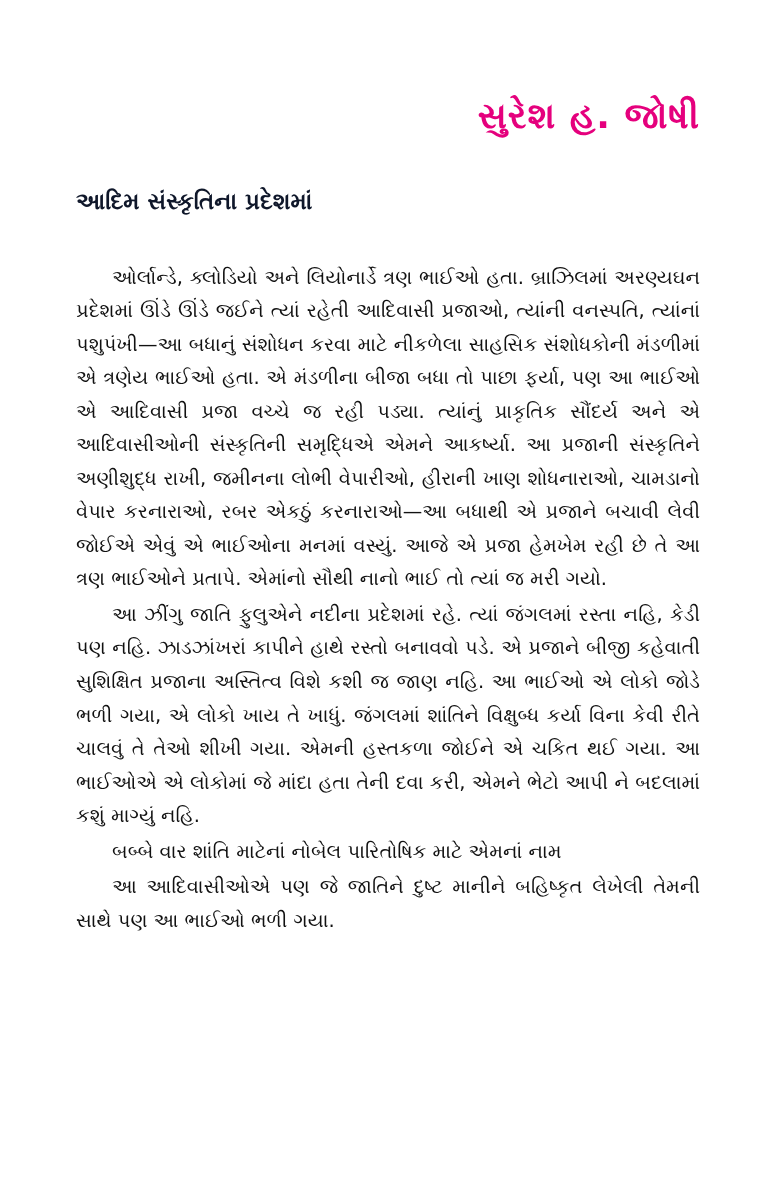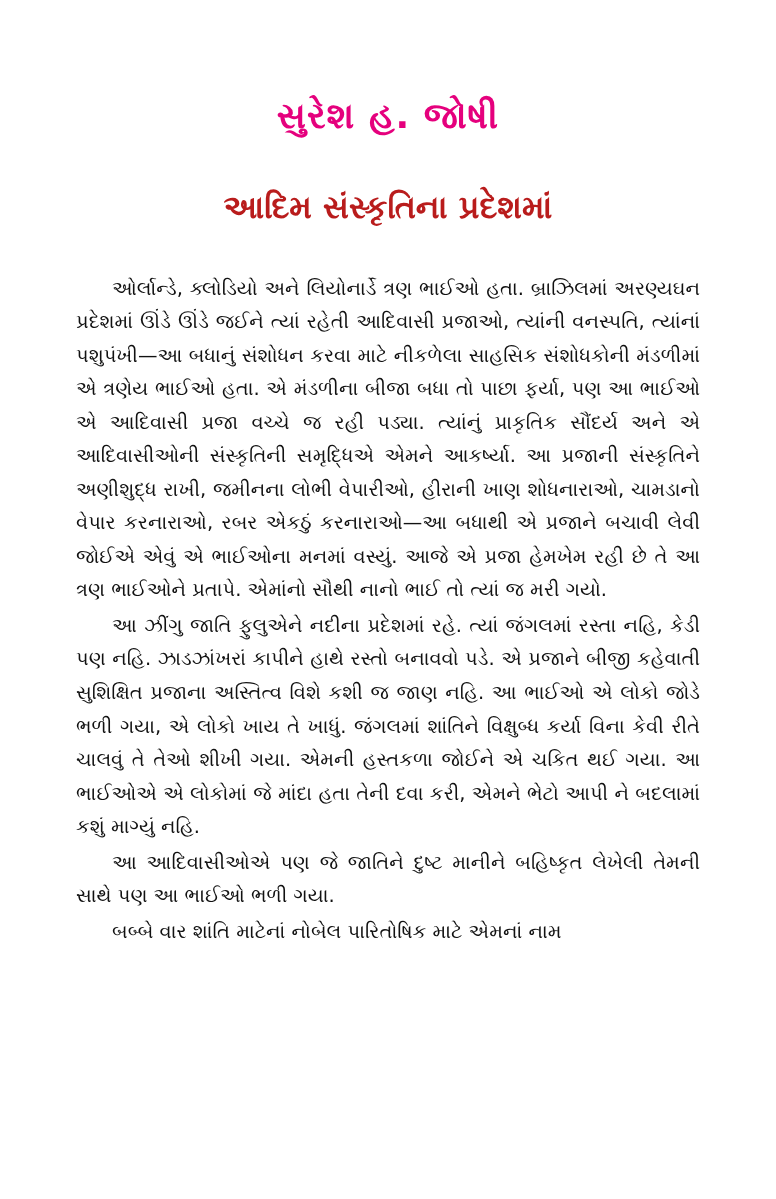--- a/index.html
+++ b/index.html
@@ -16,34 +16,34 @@
     overflow: hidden;
   }
   .page {
     width: 776px;
     height: 1199px;
     box-sizing: border-box;
     padding: 0 76px;
     position: relative;
   }
   .author {
-    text-align: center;
+    text-align: right;
     color: #e5007d;
     font-weight: bold;
     font-size: 36px;
     letter-spacing: 1px;
     margin-top: 96px;
     line-height: 1.1;
     font-family: "DejaVu Sans", sans-serif;
   }
   .title {
-    text-align: center;
-    color: #b91c1c;
+    text-align: left;
+    color: #0f172a;
     font-weight: bold;
-    font-size: 32px;
+    font-size: 23px;
     margin-top: 52px;
     font-family: "DejaVu Sans", sans-serif;
   }
   .body-text {
     margin-top: 46px;
     color: #111111;
     font-size: 19.5px;
     line-height: 1.72;
     text-align: justify;
     font-family: "DejaVu Sans", sans-serif;
@@ -60,17 +60,17 @@
 
 <div class="page">
 
   <div class="author">સુરેશ હ. જોષી</div>
 
   <div class="title">આદિમ સંસ્કૃતિના પ્રદેશમાં</div>
 
   <div class="body-text">
     <p>ઓર્લાન્ડે, ક્લોડિયો અને લિયોનાર્ડે ત્રણ ભાઈઓ હતા. બ્રાઝિલમાં અરણ્યઘન પ્રદેશમાં ઊંડે ઊંડે જઈને ત્યાં રહેતી આદિવાસી પ્રજાઓ, ત્યાંની વનસ્પતિ, ત્યાંનાં પશુપંખી—આ બધાનું સંશોધન કરવા માટે નીકળેલા સાહસિક સંશોધકોની મંડળીમાં એ ત્રણેય ભાઈઓ હતા. એ મંડળીના બીજા બધા તો પાછા ફર્યા, પણ આ ભાઈઓ એ આદિવાસી પ્રજા વચ્ચે જ રહી પડ્યા. ત્યાંનું પ્રાકૃતિક સૌંદર્ય અને એ આદિવાસીઓની સંસ્કૃતિની સમૃદ્ધિએ એમને આકર્ષ્યા. આ પ્રજાની સંસ્કૃતિને અણીશુદ્ધ રાખી, જમીનના લોભી વેપારીઓ, હીરાની ખાણ શોધનારાઓ, ચામડાનો વેપાર કરનારાઓ, રબર એકઠું કરનારાઓ—આ બધાથી એ પ્રજાને બચાવી લેવી જોઈએ એવું એ ભાઈઓના મનમાં વસ્યું. આજે એ પ્રજા હેમખેમ રહી છે તે આ ત્રણ ભાઈઓને પ્રતાપે. એમાંનો સૌથી નાનો ભાઈ તો ત્યાં જ મરી ગયો.</p>
     <p>આ ઝીંગુ જાતિ ફુલુએને નદીના પ્રદેશમાં રહે. ત્યાં જંગલમાં રસ્તા નહિ, કેડી પણ નહિ. ઝાડઝાંખરાં કાપીને હાથે રસ્તો બનાવવો પડે. એ પ્રજાને બીજી કહેવાતી સુશિક્ષિત પ્રજાના અસ્તિત્વ વિશે કશી જ જાણ નહિ. આ ભાઈઓ એ લોકો જોડે ભળી ગયા, એ લોકો ખાય તે ખાધું. જંગલમાં શાંતિને વિક્ષુબ્ધ કર્યા વિના કેવી રીતે ચાલવું તે તેઓ શીખી ગયા. એમની હસ્તકળા જોઈને એ ચકિત થઈ ગયા. આ ભાઈઓએ એ લોકોમાં જે માંદા હતા તેની દવા કરી, એમને ભેટો આપી ને બદલામાં કશું માગ્યું નહિ.</p>
+    <p>બબ્બે વાર શાંતિ માટેનાં નોબેલ પારિતોષિક માટે એમનાં નામ</p>
     <p>આ આદિવાસીઓએ પણ જે જાતિને દુષ્ટ માનીને બહિષ્કૃત લેખેલી તેમની સાથે પણ આ ભાઈઓ ભળી ગયા.</p>
-    <p>બબ્બે વાર શાંતિ માટેનાં નોબેલ પારિતોષિક માટે એમનાં નામ</p>
   </div>
 
 </div>
 
 </body></html>

